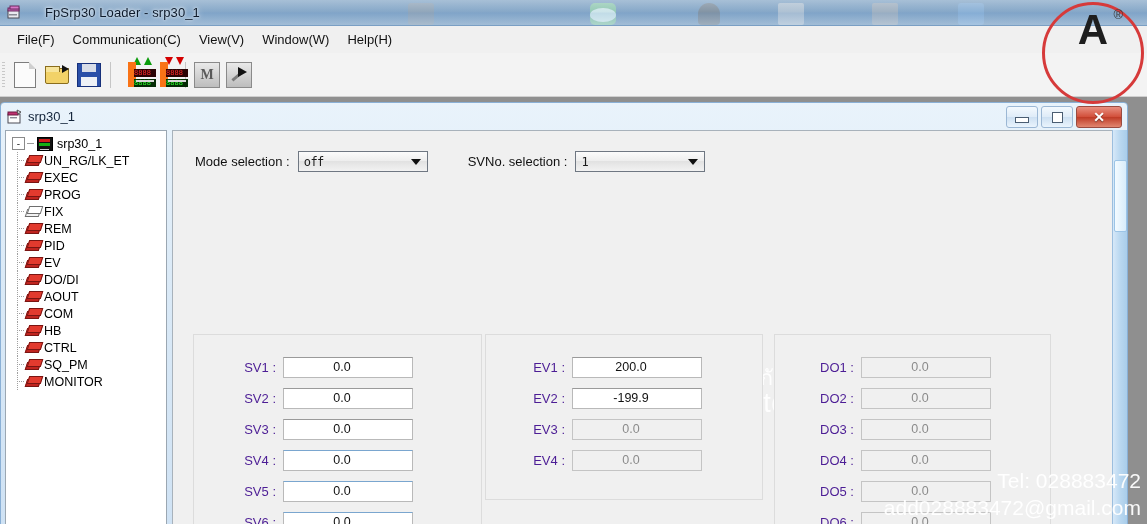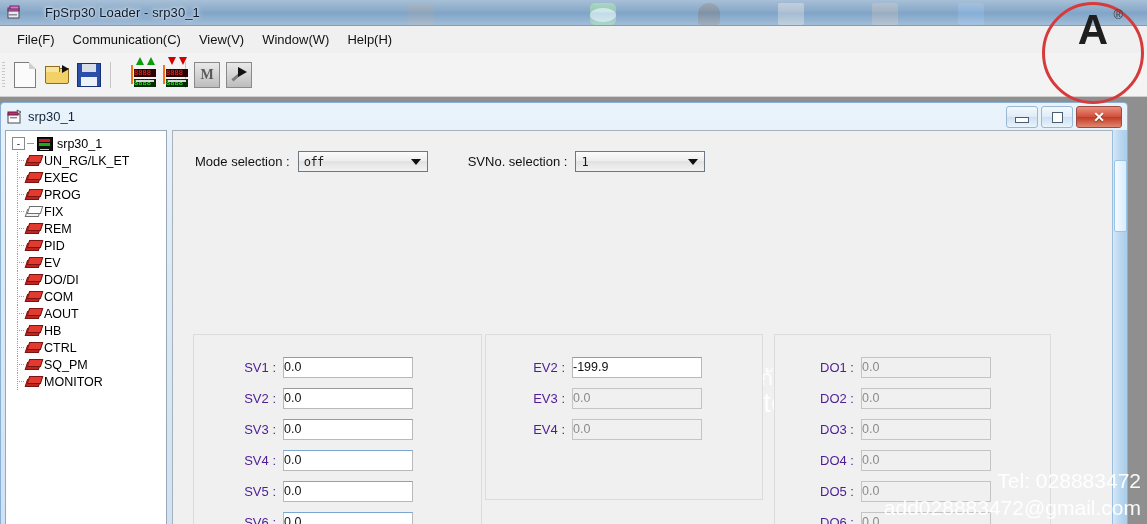--- a/index.html
+++ b/index.html
@@ -80,21 +80,21 @@
   .ic-open{width:24px;height:19px;position:relative;}
   .ic-open .fb{position:absolute;left:0;bottom:0;width:22px;height:14px;background:#f2d268;
     border:1px solid #8a6d1d;border-radius:0 0 2px 2px;}
   .ic-open .ft{position:absolute;left:0;top:1px;width:13px;height:5px;background:#f7e49a;
     border:1px solid #8a6d1d;border-bottom:none;}
   .ic-open .ar{position:absolute;right:0;top:0;width:0;height:0;border-left:7px solid #111;
     border-top:4px solid transparent;border-bottom:4px solid transparent;}
   .ic-save{width:22px;height:22px;background:#2a4fa8;border:1px solid #16307a;position:relative;}
   .ic-save .sh{position:absolute;left:4px;top:0;width:14px;height:8px;background:#d8dde8;}
   .ic-save .lb{position:absolute;left:3px;bottom:0;width:16px;height:9px;background:#eef1f6;}
-  .ic-dev{width:26px;height:26px;background:#0a0a0a;border:1px solid #f97316;position:relative;margin-top:45px;}
+  .ic-dev{width:26px;height:26px;background:#0a0a0a;border:4px solid #f97316;position:relative;margin-top:45px;}
   .ic-dev .r1{position:absolute;left:2px;top:3px;width:22px;height:8px;background:#2a0404;
     color:#ff2b2b;font:7px "DejaVu Sans Mono",monospace;letter-spacing:0px;overflow:hidden;}
   .ic-dev .r2{position:absolute;left:2px;top:13px;width:22px;height:8px;background:#042a04;
     color:#2bff2b;font:7px "DejaVu Sans Mono",monospace;overflow:hidden;}
   .ic-dev .bar{position:absolute;left:4px;bottom:1px;width:18px;height:2px;background:#d8d8d8;}
   .arrows{position:absolute;top:-9px;left:3px;width:22px;height:9px;display:flex;
     justify-content:space-around;}
   .arw{width:0;height:0;border-bottom:8px solid #0b9c0b;border-left:4px solid transparent;
     border-right:4px solid transparent;}
   .arw.dn{border-bottom:none;border-top:8px solid #d40000;}
@@ -221,21 +221,21 @@
   .g-sv { left: 20px; top: 203px; width: 289px; height: 330px; }
   .g-ev { left: 312px; top: 203px; width: 278px; height: 166px; }
   .g-do { left: 601px; top: 203px; width: 277px; height: 232px; }
 
   .row { display: flex; align-items: center; height: 21px; margin-bottom: 10px; }
   .rlabel { font-size: 13px; color: #4c1d95; text-align: right; width: 74px; margin-right: 7px; }
   .inp {
     width: 130px; height: 21px; box-sizing: border-box;
     border: 1px solid #b9b9b9; border-top-color: #9a9a9a;
     background: #ffffff; color: #111;
-    font-size: 12.5px; text-align: left; padding-right: 12px; line-height: 19px;
+    font-size: 12.5px; text-align: center; padding-right: 12px; line-height: 19px;
     font-family: "Liberation Sans", sans-serif;
   }
   .inp.focusline { border-top: 1px solid #7aa6cf; }
   .inp.disabled { background: #f0f0f0; color: #8b8b8b; border-color: #c4c4c4; }
 
   .rows-sv { position: absolute; left: 8px; top: 22px; }
   .rows-ev { position: absolute; left: 5px; top: 22px; }
   .rows-do { position: absolute; left: 5px; top: 22px; }
 
   
@@ -478,28 +478,28 @@
                       <span class="b1"></span>
                       <span class="b2"></span>
                     </span>
                     <span class="tlabel">DO/DI</span>
                   </div>
                   <div class="tnode child-node">
                     <span class="ico-book">
                       <span class="b1"></span>
                       <span class="b2"></span>
                     </span>
+                    <span class="tlabel">AOUT</span>
+                  </div>
+                  <div class="tnode child-node">
+                    <span class="ico-book">
+                      <span class="b1"></span>
+                      <span class="b2"></span>
+                    </span>
                     <span class="tlabel">COM</span>
-                  </div>
-                  <div class="tnode child-node">
-                    <span class="ico-book">
-                      <span class="b1"></span>
-                      <span class="b2"></span>
-                    </span>
-                    <span class="tlabel">AOUT</span>
                   </div>
                   <div class="tnode child-node">
                     <span class="ico-book">
                       <span class="b1"></span>
                       <span class="b2"></span>
                     </span>
                     <span class="tlabel">HB</span>
                   </div>
                   <div class="tnode child-node">
                     <span class="ico-book">
@@ -571,20 +571,24 @@
                   <div class="row">
                     <span class="rlabel">SV6 :</span>
                     <div class="inp focusline">0.0</div>
                   </div>
                 </div>
             </div>
 
             <div class="group g-ev">
               <div class="rows-ev" id="ev-rows">
                   <div class="row">
+                    <span class="rlabel">EV1 :</span>
+                    <div class="inp">200.0</div>
+                  </div>
+                  <div class="row">
                     <span class="rlabel">EV2 :</span>
                     <div class="inp">-199.9</div>
                   </div>
                   <div class="row">
                     <span class="rlabel">EV3 :</span>
                     <div class="inp disabled">0.0</div>
                   </div>
                   <div class="row">
                     <span class="rlabel">EV4 :</span>
                     <div class="inp disabled">0.0</div>

